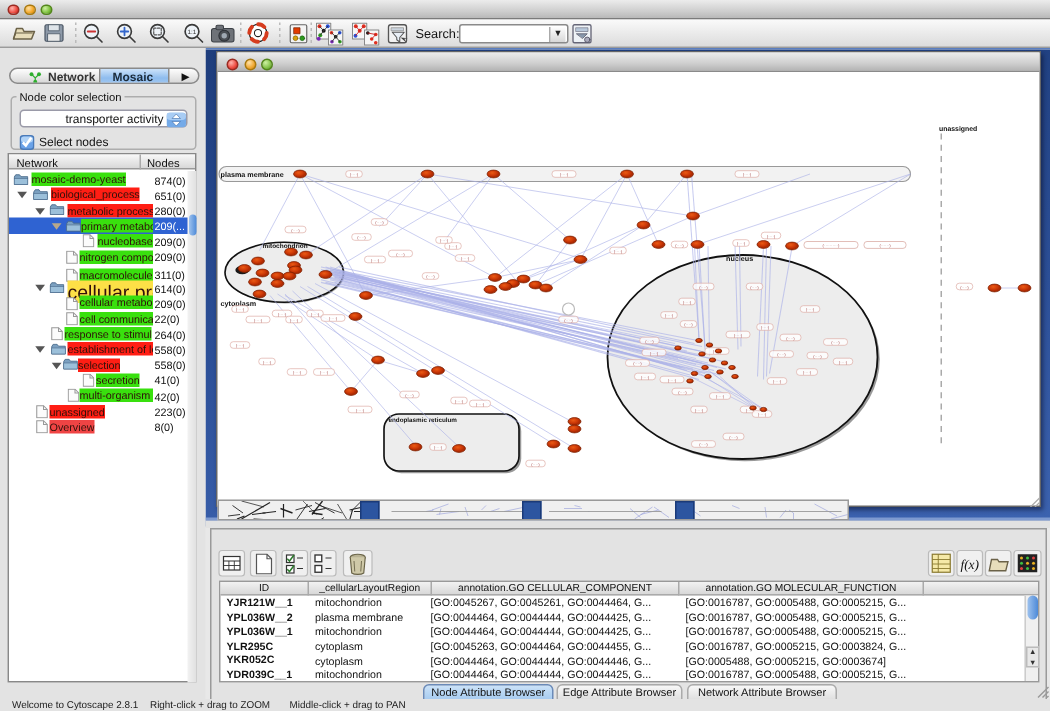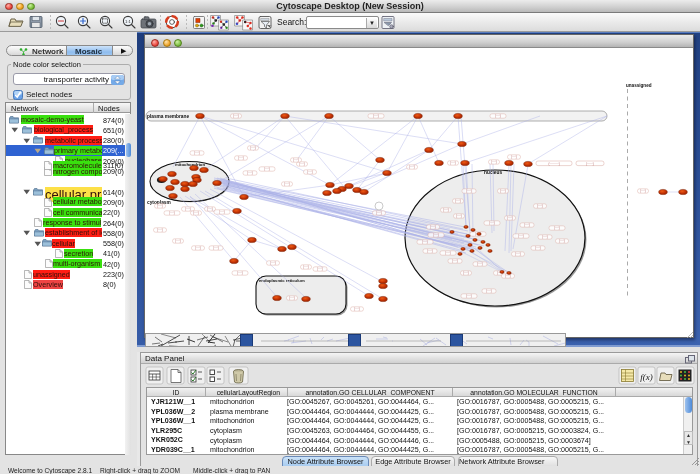--- a/index.html
+++ b/index.html
@@ -2,21 +2,20 @@
 <html><head><meta charset="utf-8"><style>
 *{margin:0;padding:0;box-sizing:border-box}
 html,body{width:700px;height:474px;overflow:hidden;font-family:"Liberation Sans",sans-serif;background:#e8e8e8}
 .a{position:absolute}
 </style></head><body>
 
 <div class="a" style="left:0;top:0;width:700px;height:13px;background:linear-gradient(#ececec,#cfcfcf 60%,#b8b8b8);border-bottom:1px solid #7a7a7a">
  <div class="a" style="left:5px;top:2.5px;width:7.5px;height:7.5px;border-radius:50%;background:radial-gradient(circle at 35% 30%,#ffb3ac,#ee4c42 60%,#b2241c);border:0.5px solid #9a2b22"></div>
  <div class="a" style="left:16px;top:2.5px;width:7.5px;height:7.5px;border-radius:50%;background:radial-gradient(circle at 35% 30%,#ffe2a8,#f5a623 60%,#c07c14);border:0.5px solid #a8790f"></div>
  <div class="a" style="left:27px;top:2.5px;width:7.5px;height:7.5px;border-radius:50%;background:radial-gradient(circle at 35% 30%,#cdf0a2,#7ec23d 60%,#4f8c1d);border:0.5px solid #53851c"></div>
- <div class="a" style="left:0;top:1px;width:700px;text-align:center;font-size:9px;font-weight:bold;color:#222">Cytoscape Desktop (New Session)</div>
 </div>
 <div class="a" style="left:0;top:13px;width:700px;height:19px;background:linear-gradient(#fafafa,#e9e9e9 55%,#dcdcdc);border-bottom:1px solid #9b9b9b">
     <div class="a" style="left:50px;top:2px;width:1px;height:14px;background:repeating-linear-gradient(#bbb 0,#bbb 2px,transparent 2px,transparent 4px)"></div>
     <div class="a" style="left:160px;top:2px;width:1px;height:14px;background:repeating-linear-gradient(#bbb 0,#bbb 2px,transparent 2px,transparent 4px)"></div>
     <div class="a" style="left:186px;top:2px;width:1px;height:14px;background:repeating-linear-gradient(#bbb 0,#bbb 2px,transparent 2px,transparent 4px)"></div>
     <div class="a" style="left:207px;top:2px;width:1px;height:14px;background:repeating-linear-gradient(#bbb 0,#bbb 2px,transparent 2px,transparent 4px)"></div>
     <svg class="a" style="left:0;top:0" width="700" height="19" viewBox="0 0 700 19">
 <g stroke-linejoin="round" stroke-linecap="round">
 
  <path d="M9 13 L11 6 L15 6 L16 8 L23 8 L21 13 Z" fill="#e7ddbb" stroke="#6b6248" stroke-width="1"></path>
@@ -197,21 +196,21 @@
         <div class="a" style="left:97px;top:1px;font-size:7.2px;color:#111">209(0)</div>
       </div>
       <div class="a" style="left:0;top:63.0px;width:124px;height:10.3px;">
         <svg class="a" style="left:38px;top:0.8px" width="8" height="9">
           <path d="M0.5 0.5 L5 0.5 L7.5 3 L7.5 8.5 L0.5 8.5 Z" fill="#fcfcfc" stroke="#999" stroke-width="0.7"></path>
           <path d="M5 0.5 L5 3 L7.5 3" fill="none" stroke="#999" stroke-width="0.7"></path>
         </svg>
         <div class="a" style="left:47px;top:0.6px;font-size:7.2px;color:#30110a;background:#39e00e;white-space:nowrap;max-width:49px;overflow:hidden">nitrogen compo</div>
         <div class="a" style="left:97px;top:1px;font-size:7.2px;color:#111">209(0)</div>
       </div>
-      <div class="a" style="left:0;top:57px;width:124px;height:10.3px;">
+      <div class="a" style="left:0;top:75px;width:124px;height:10.3px;">
         <svg class="a" style="left:38px;top:0.8px" width="8" height="9">
           <path d="M0.5 0.5 L5 0.5 L7.5 3 L7.5 8.5 L0.5 8.5 Z" fill="#fcfcfc" stroke="#999" stroke-width="0.7"></path>
           <path d="M5 0.5 L5 3 L7.5 3" fill="none" stroke="#999" stroke-width="0.7"></path>
         </svg>
         <div class="a" style="left:47px;top:0.6px;font-size:7.2px;color:#30110a;background:#39e00e;white-space:nowrap;max-width:49px;overflow:hidden">macromolecule</div>
         <div class="a" style="left:97px;top:1px;font-size:7.2px;color:#111">311(0)</div>
       </div>
       <div class="a" style="left:0;top:83.6px;width:124px;height:10.3px;">
         <svg class="a" style="left:17px;top:2.5px" width="8" height="6">
           <path d="M0.5 0.8 L7 0.8 L3.7 5.2 Z" fill="#555"></path>
@@ -259,21 +258,21 @@
         <div class="a" style="left:97px;top:1px;font-size:7.2px;color:#111">558(0)</div>
       </div>
       <div class="a" style="left:0;top:135.1px;width:124px;height:10.3px;">
         <svg class="a" style="left:28px;top:2.5px" width="8" height="6">
           <path d="M0.5 0.8 L7 0.8 L3.7 5.2 Z" fill="#555"></path>
         </svg>
         <svg class="a" style="left:36px;top:1.2px" width="10" height="8">
           <path d="M0.5 2 L0.5 7 L9.5 7 L9.5 1.8 L5 1.8 L4 0.5 L1.5 0.5 Z" fill="#7ba0c0" stroke="#4a6a8a" stroke-width="0.6"></path>
           <rect x="0.5" y="3" width="9" height="4" fill="#9cc0da" stroke="#4a6a8a" stroke-width="0.4"></rect>
         </svg>
-        <div class="a" style="left:46px;top:0.6px;font-size:7.2px;color:#30110a;background:#ff1e14;white-space:nowrap;max-width:50px;overflow:hidden">cellular</div>
+        <div class="a" style="left:46px;top:0.6px;font-size:7.2px;color:#30110a;background:#ff1e14;white-space:nowrap;max-width:50px;overflow:hidden">selection</div>
         <div class="a" style="left:97px;top:1px;font-size:7.2px;color:#111">558(0)</div>
       </div>
       <div class="a" style="left:0;top:145.4px;width:124px;height:10.3px;">
         <svg class="a" style="left:49px;top:0.8px" width="8" height="9">
           <path d="M0.5 0.5 L5 0.5 L7.5 3 L7.5 8.5 L0.5 8.5 Z" fill="#fcfcfc" stroke="#999" stroke-width="0.7"></path>
           <path d="M5 0.5 L5 3 L7.5 3" fill="none" stroke="#999" stroke-width="0.7"></path>
         </svg>
         <div class="a" style="left:58px;top:0.6px;font-size:7.2px;color:#30110a;background:#39e00e;white-space:nowrap;max-width:38px;overflow:hidden">secretion</div>
         <div class="a" style="left:97px;top:1px;font-size:7.2px;color:#111">41(0)</div>
       </div>
@@ -676,27 +675,20 @@
       <line x1="383" y1="8" x2="383" y2="12" stroke="#8891d8" stroke-width="0.5" opacity="0.7"></line>
       <line x1="378" y1="6" x2="374" y2="11" stroke="#8891d8" stroke-width="0.5" opacity="0.7"></line>
       <line x1="365" y1="11" x2="364" y2="4" stroke="#8891d8" stroke-width="0.5" opacity="0.7"></line>
       <line x1="320" y1="7" x2="415" y2="7" stroke="#999" stroke-width="0.6"></line>
     </svg>
     <div class="a" style="left:94px;top:0;width:13px;height:13px;background:#2c55a0;border:1px solid #1a3a78"></div>
     <div class="a" style="left:202px;top:0;width:13px;height:13px;background:#2c55a0;border:1px solid #1a3a78"></div>
     <div class="a" style="left:304px;top:0;width:13px;height:13px;background:#2c55a0;border:1px solid #1a3a78"></div>
   </div>
 <div class="a" style="left:140px;top:352px;width:558px;height:114px;background:#e3e3e3;border:1px solid #9a9a9a;border-bottom:none">
-    <div class="a" style="left:0;top:0;width:556px;height:11px;background:linear-gradient(#f5f5f5,#d0d0d0);border-bottom:1px solid #aaa">
-      <div class="a" style="left:4px;top:1px;font-size:8px;color:#111">Data Panel</div>
-      <svg class="a" style="left:544px;top:1.5px" width="10" height="9">
-        <rect x="0.5" y="2.5" width="6" height="5.5" fill="none" stroke="#667" stroke-width="1"></rect>
-        <rect x="3.5" y="0.5" width="6" height="5.5" fill="#dde4ea" stroke="#667" stroke-width="1"></rect>
-      </svg>
-    </div>
     <svg class="a" style="left:0;top:12px" width="556" height="22" viewBox="0 0 556 22">
 <g>
  <rect x="5" y="2" width="17" height="17" rx="2" fill="#f0f0f0" stroke="#bbb" stroke-width="0.8"></rect>
  <rect x="8" y="6" width="11" height="9" fill="#fff" stroke="#333" stroke-width="0.8"></rect>
  <line x1="8" y1="9" x2="19" y2="9" stroke="#333" stroke-width="0.8"></line>
         <line x1="8" y1="12" x2="19" y2="12" stroke="#333" stroke-width="0.6"></line>
  <line x1="11.6" y1="9" x2="11.6" y2="15" stroke="#333" stroke-width="0.6"></line>
         <line x1="15.2" y1="9" x2="15.2" y2="15" stroke="#333" stroke-width="0.6"></line>
  <rect x="26" y="2" width="17" height="17" rx="2" fill="#f0f0f0" stroke="#bbb" stroke-width="0.8"></rect>
  <path d="M30 4.5 L37 4.5 L40 7.5 L40 17.5 L30 17.5 Z" fill="#fff" stroke="#555" stroke-width="0.8"></path>
@@ -788,21 +780,21 @@
         <div class="a" style="left:310px;top:0.8px;font-size:7.1px;color:#111">[GO:0016787, GO:0005488, GO:0005215, G...</div>
       </div>
       <div class="a" style="left:536px;top:9px;width:9px;height:57px;background:#f0f0f0;border-left:1px solid #ccc">
         <div class="a" style="left:1px;top:0px;width:7px;height:16px;border-radius:3.5px;background:linear-gradient(90deg,#9ec2ee,#4d8ad8)"></div>
         <div class="a" style="left:0;top:34px;width:9px;height:14px;font-size:5px;text-align:center;color:#333;line-height:7px;background:#e8e8e8;border:0.5px solid #bbb">▲<br>▼</div>
       </div>
     </div>
     <div class="a" style="left:0;top:103px;width:556px;height:11px">
       <div class="a" style="left:141px;top:0;width:87px;height:11px;background:linear-gradient(#cbe2f8,#a8ccf0);border:1px solid #6a8ab8;border-radius:4px 4px 0 0;font-size:7.4px;color:#111;text-align:center;line-height:10px;white-space:nowrap">Node Attribute Browser</div>
       <div class="a" style="left:230px;top:0;width:84px;height:11px;background:linear-gradient(#f8f8f8,#e0e0e0);border:1px solid #aaa;border-radius:4px 4px 0 0;font-size:7.4px;color:#111;text-align:center;line-height:10px;white-space:nowrap">Edge Attribute Browser</div>
-      <div class="a" style="left:317px;top:0;width:100px;height:11px;background:linear-gradient(#f8f8f8,#e0e0e0);border:1px solid #aaa;border-radius:4px 4px 0 0;font-size:7.4px;color:#111;text-align:left;line-height:10px;white-space:nowrap">Network Attribute Browser</div>
+      <div class="a" style="left:317px;top:0;width:100px;height:11px;background:linear-gradient(#f8f8f8,#e0e0e0);border:1px solid #aaa;border-radius:4px 4px 0 0;font-size:7.4px;color:#111;text-align:center;line-height:10px;white-space:nowrap">Network Attribute Browser</div>
     </div>
   </div>
 <svg class="a" style="left:690px;top:456px" width="10" height="10">
     <g stroke="#999" stroke-width="1">
       <line x1="2" y1="9" x2="9" y2="2"></line>
       <line x1="5" y1="9" x2="9" y2="5"></line>
       <line x1="8" y1="9" x2="9" y2="8"></line>
     </g>
   </svg>
 <div class="a" style="left:0;top:466px;width:700px;height:8px;background:#e3e3e3"></div>

